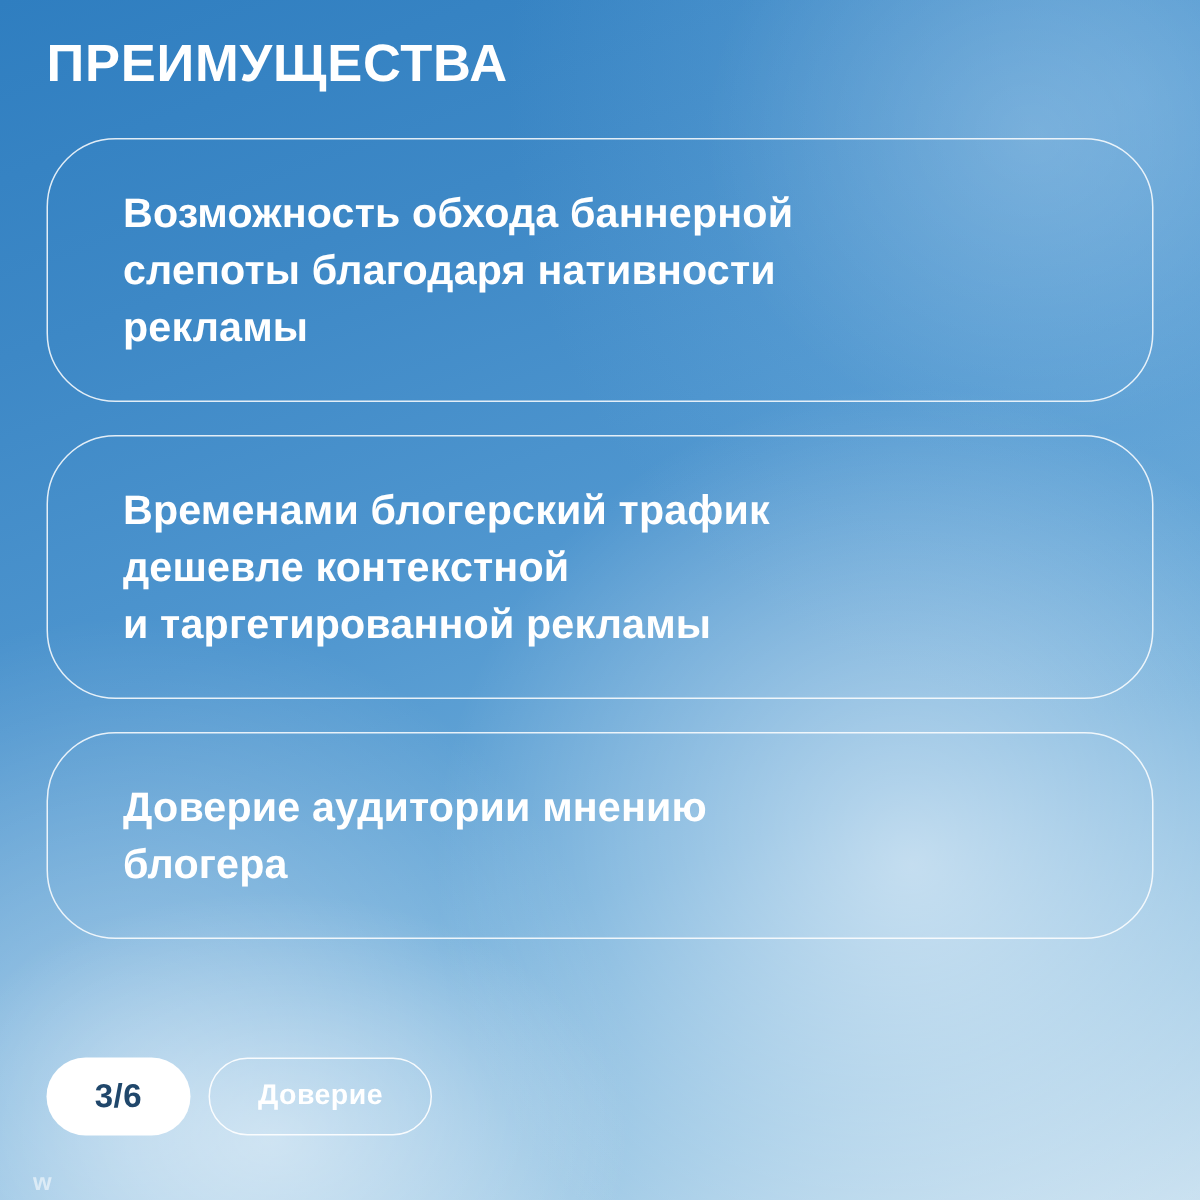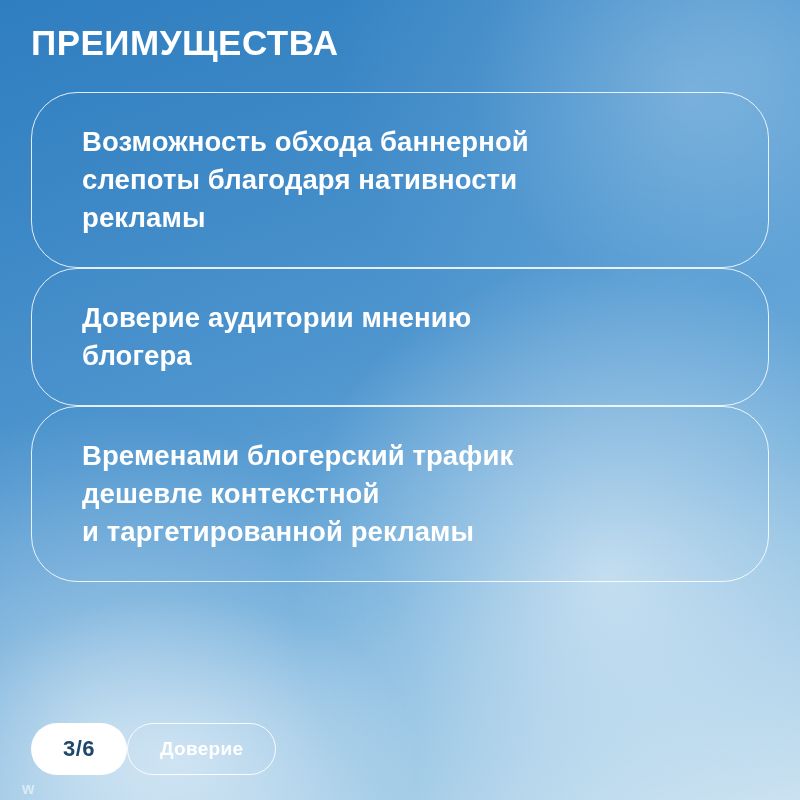--- a/index.html
+++ b/index.html
@@ -66,41 +66,42 @@
     top: 92px;
     width: 738px;
   }
 
   .card {
     box-sizing: border-box;
     border: 1.5px solid rgba(255,255,255,0.85);
     border-radius: 46px;
     background: transparent;
     padding: 30px 34px 30px 50px;
+    margin-bottom: 22px;
     display: flex;
     align-items: center;
     min-height: 92px;
   }
 
   .card-text {
     color: #ffffff;
     font-size: 27.5px;
     line-height: 38px;
     font-weight: bold;
     white-space: pre-line;
     letter-spacing: 0.1px;
   }
 
   .footer {
     position: absolute;
     left: 31px;
-    bottom: 25px;
+    bottom: 43px;
     display: flex;
     align-items: flex-end;
-    gap: 0;
+    gap: 12px;
   }
 
   .page-pill {
     background: #ffffff;
     color: #20476b;
     border-radius: 30px;
     width: 96px;
     height: 52px;
     display: flex;
     align-items: center;
@@ -147,28 +148,28 @@
 
   <div class="cards">
 
     <div class="card">
       <div class="card-text">Возможность обхода баннерной
 слепоты благодаря нативности
 рекламы</div>
     </div>
 
     <div class="card">
-      <div class="card-text">Доверие аудитории мнению
-блогера</div>
+      <div class="card-text">Временами блогерский трафик
+дешевле контекстной
+и таргетированной рекламы</div>
     </div>
 
     <div class="card">
-      <div class="card-text">Временами блогерский трафик
-дешевле контекстной
-и таргетированной рекламы</div>
+      <div class="card-text">Доверие аудитории мнению
+блогера</div>
     </div>
 
   </div>
 
   <div class="footer">
     <div class="page-pill">3/6</div>
     <div class="tag-pill">Доверие</div>
   </div>
 
   <div class="watermark">w</div>

